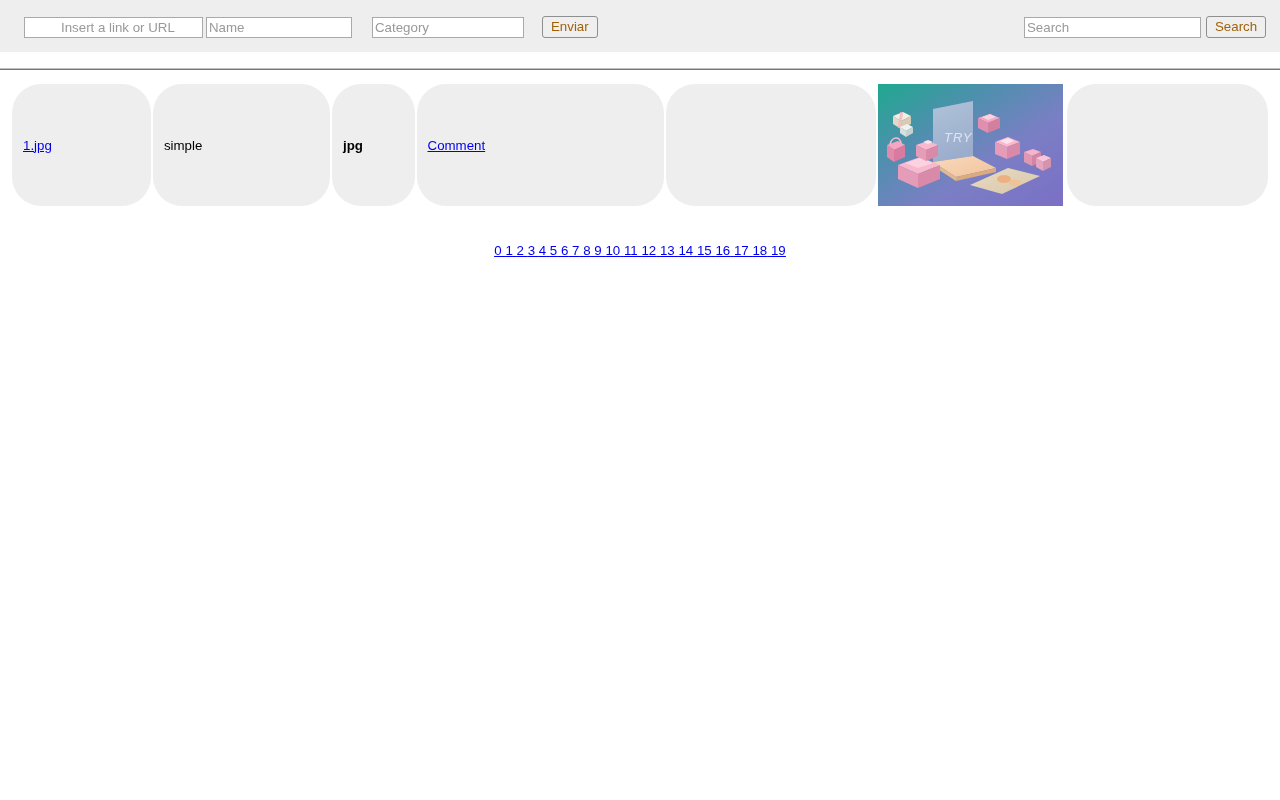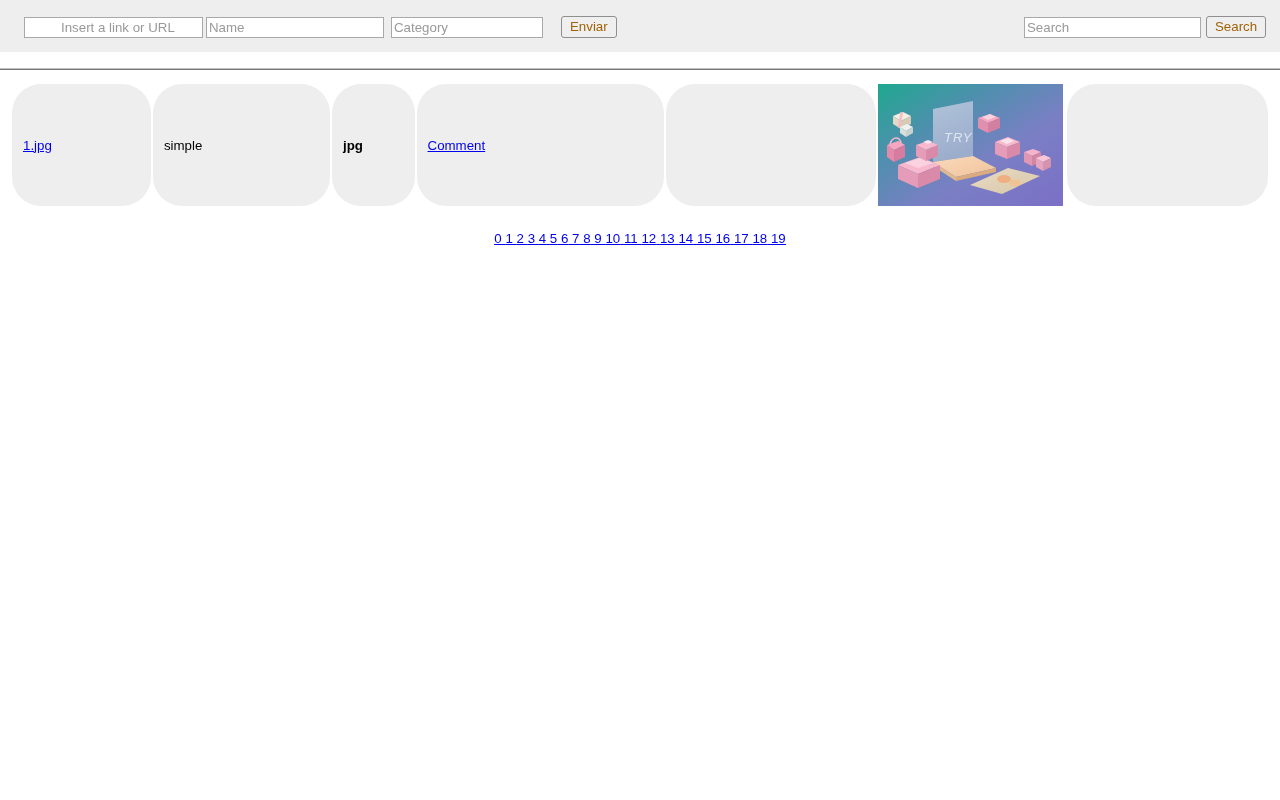--- a/index.html
+++ b/index.html
@@ -42,21 +42,21 @@
     color: #000;
     background: #ffffff;
     border: 1px solid #a9a9a9;
     box-sizing: border-box;
     height: 21px;
     padding: 1px 2px;
     outline: none;
   }
   .txt-input::placeholder { color: #999999; opacity: 1; }
   #url-input   { width: 179px; margin-right: 3px; padding-left: 36px; }
-  #name-input  { width: 178px; margin-right: 7px; }
+  #name-input  { width: 146px; margin-right: 20px; }
   #cat-input   { width: 152px; margin-right: 18px; }
 
   .btn {
     font-family: "Liberation Sans", sans-serif;
     font-size: 13.3px;
     color: #a16207;
     background: #efefef;
     border: 1px solid #8f8f8f;
     border-radius: 3px;
     box-sizing: border-box;
@@ -148,21 +148,21 @@
     display: block;
     position: relative;
     overflow: hidden;
     font-style: italic;
   }
 
   
   .pagination {
     position: absolute;
     left: 0;
-    top: 231px;
+    top: 243px;
     width: 1280px;
     text-align: center;
     font-size: 13.3px;
   }
   .pagination .pages {
     color: #0000ee;
     text-decoration: underline;
     white-space: nowrap;
   }
   .pagination .pages a {

